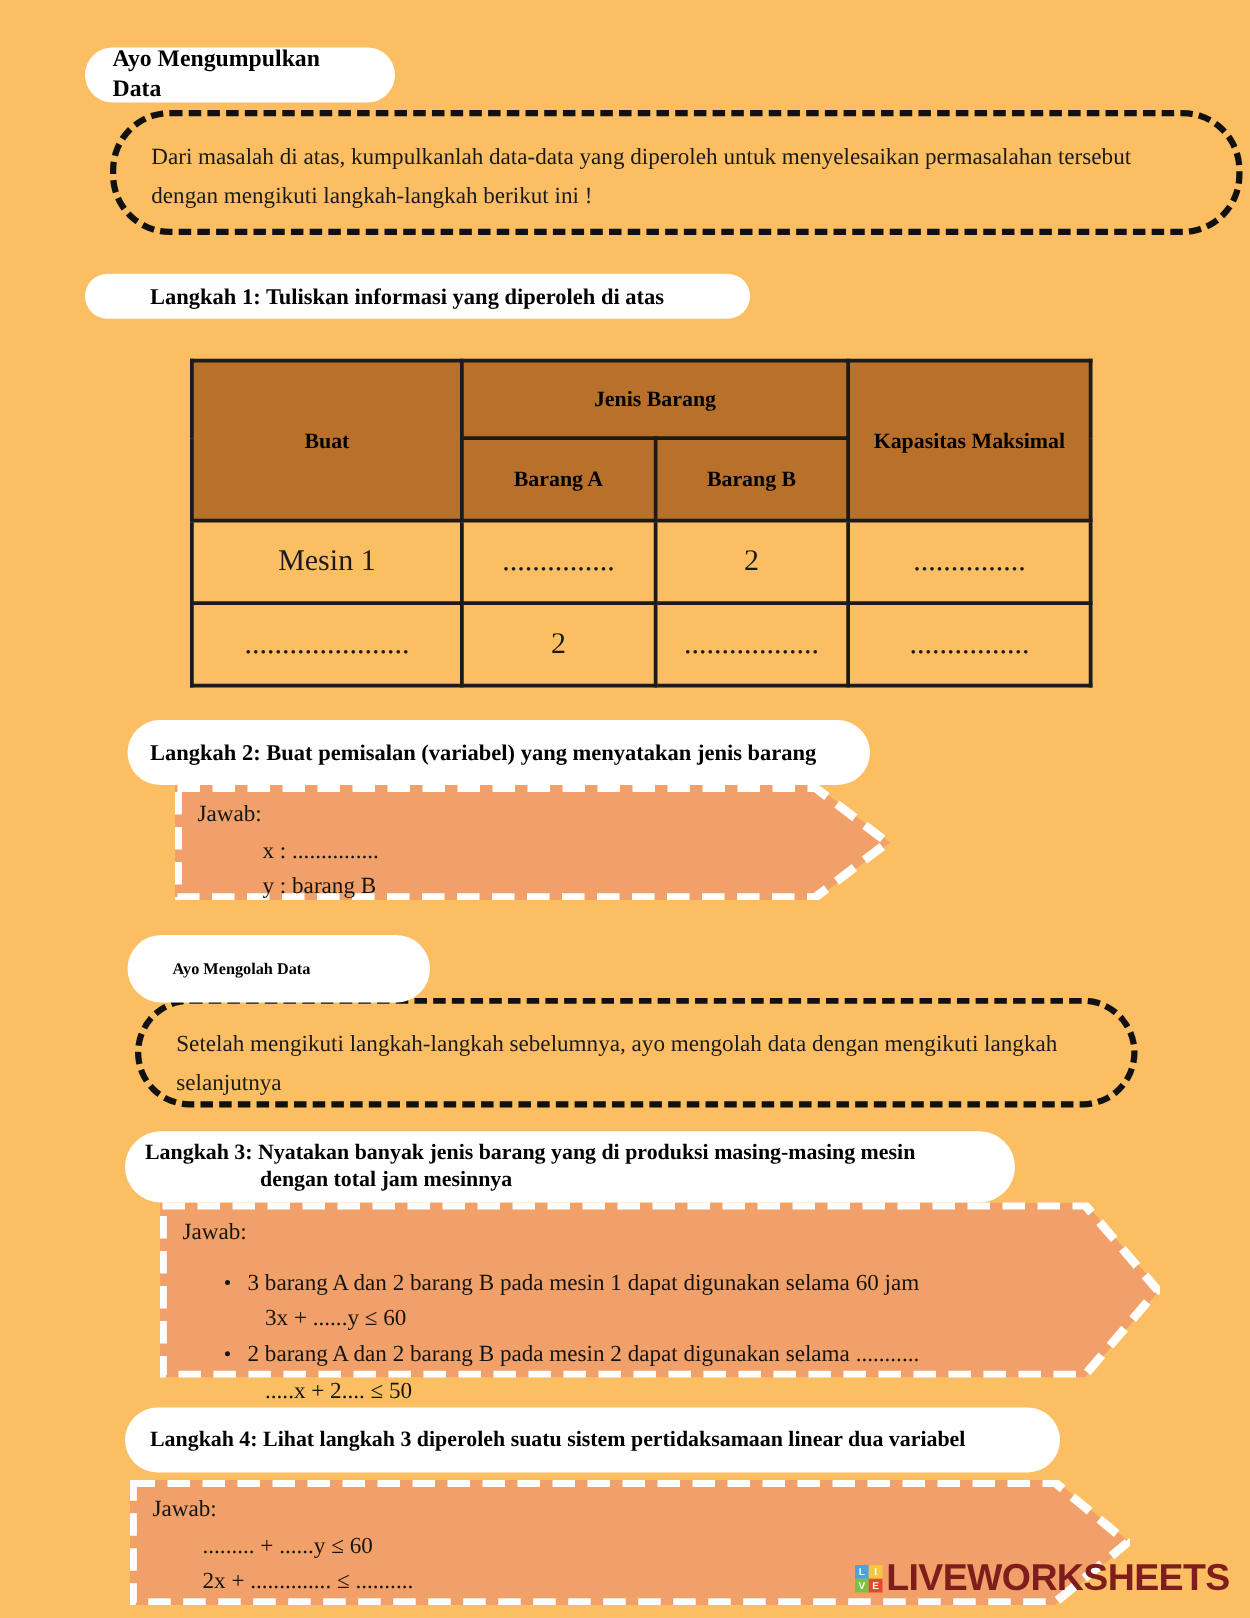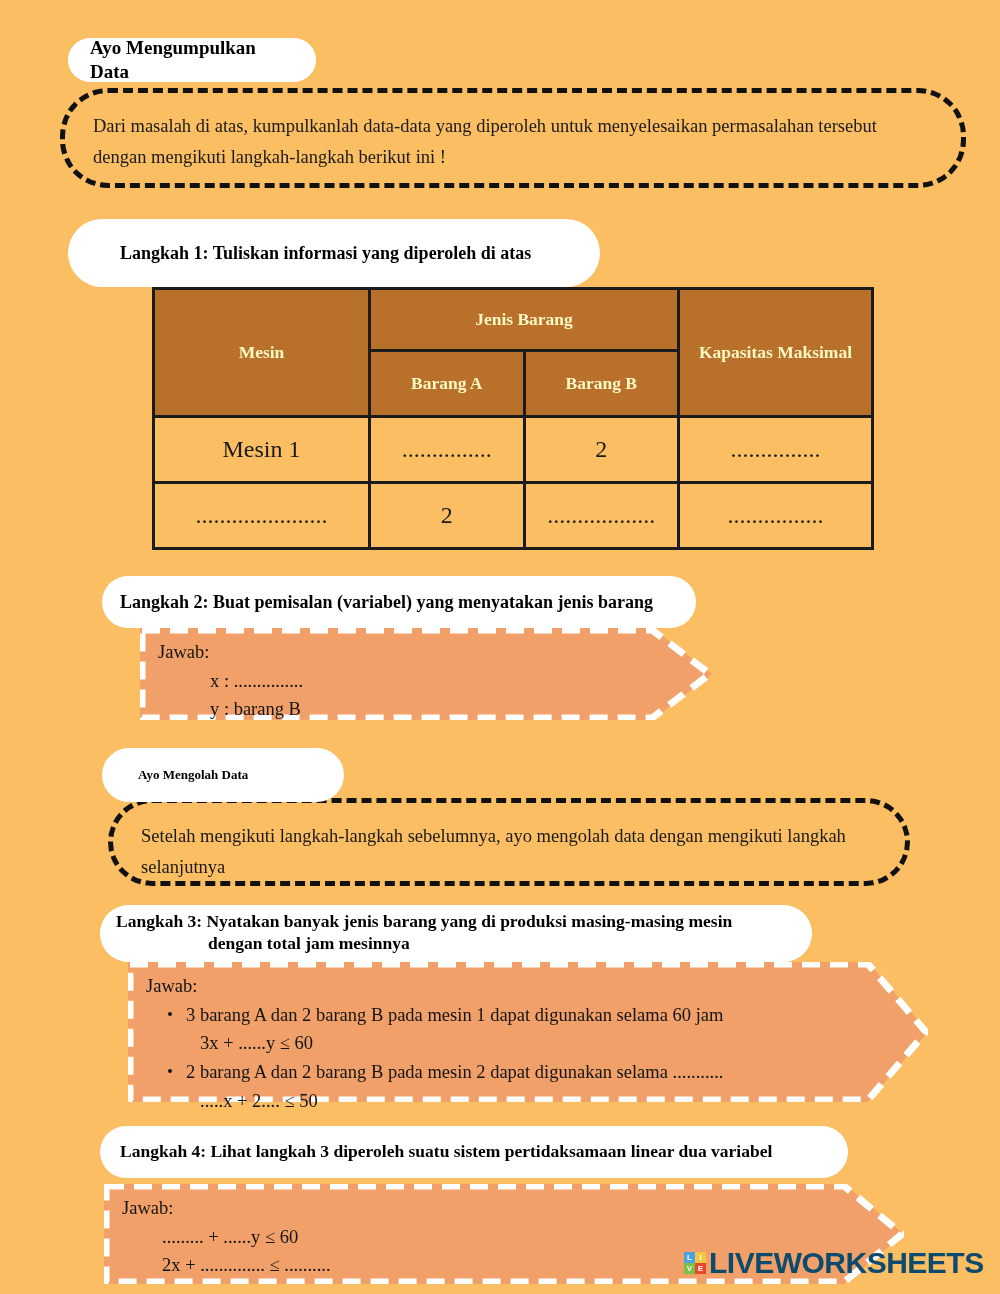--- a/index.html
+++ b/index.html
@@ -49,21 +49,21 @@
     border-collapse: collapse;
     table-layout: fixed;
   }
   .data-table th, .data-table td {
     border: 3px solid #1b1b1b;
     text-align: center;
     vertical-align: middle;
   }
   .data-table th {
     background: #b9702a;
-    color: #fef9c3;
+    color: #000000;
     font-weight: bold;
     font-size: 17.5px;
     line-height: 1.5;
   }
   .data-table td {
     background: #fbbe63;
     color: #1a1a1a;
     font-size: 24px;
     font-weight: normal;
   }
@@ -88,21 +88,21 @@
   .answer-arrow .arrow-content {
     position: relative;
     z-index: 3;
     padding: 10px 0 10px 18px;
     font-size: 18.5px;
     line-height: 1.55;
     color: #141414;
   }
   .arrow-content .jawab { display: block; }
   .arrow-content .indent1 { display: block; padding-left: 52px; }
-  .arrow-content ul { list-style: none; padding-left: 22px; margin: 0; }
+  .arrow-content ul { list-style: none; padding-left: 22px; margin: 12px; }
   .arrow-content li { position: relative; padding-left: 18px; }
   .arrow-content li .bullet-dot {
     position: absolute; left: 0; top: 11px;
     width: 4px; height: 4px; border-radius: 50%;
     background: #141414;
   }
   .arrow-content li .sub { display: block; padding-left: 14px; }
 
   
   .lw-logo {
@@ -118,44 +118,44 @@
     font-family: "Liberation Sans", sans-serif;
     font-size: 8px; font-weight: bold; color: #ffffff;
     display: flex; align-items: center; justify-content: center;
     line-height: 1;
   }
   .lw-word {
     font-family: "Liberation Sans", sans-serif;
     font-weight: bold;
     font-size: 30px;
     letter-spacing: -0.5px;
-    color: #0c4a6e;
+    color: #7f1d1d;
   }
 </style>
 </head>
 <body>
 
 <div class="page">
 
-  <div class="dashed-callout" style="left:60px; top:88px; width:906px; height:100px;">
+  <div class="dashed-callout" style="left:88px; top:88px; width:906px; height:100px;">
     <p>Dari masalah di atas, kumpulkanlah data-data yang diperoleh untuk menyelesaikan permasalahan tersebut dengan mengikuti langkah-langkah berikut ini !</p>
   </div>
 
   <div class="pill" style="left:68px; top:38px; width:248px; height:44px; padding:0 22px; font-size:19px;">
     <span class="pill-text">Ayo Mengumpulkan Data</span>
   </div>
 
-  <div class="pill" style="left:68px; top:219px; width:532px; height:68px; padding:0 52px; font-size:18px;">
+  <div class="pill" style="left:68px; top:219px; width:532px; height:36px; padding:0 52px; font-size:18px;">
     <span class="pill-text">Langkah 1: Tuliskan informasi yang diperoleh di atas</span>
   </div>
 
   <table class="data-table" style="left:152px; top:287px; width:722px;">
     <thead>
       <tr>
-        <th rowspan="2" style="width:216px; height:62px;">Mesin</th>
+        <th rowspan="2" style="width:216px; height:62px;">Buat</th>
         <th colspan="2" style="height:62px;">Jenis Barang</th>
         <th rowspan="2" style="width:194px;margin-top:24px;">Kapasitas Maksimal</th>
       </tr>
       <tr>
         <th style="width:154px; height:66px;">Barang A</th>
         <th style="width:158px; height:66px;">Barang B</th>
       </tr>
     </thead>
     <tbody>
       <tr>

